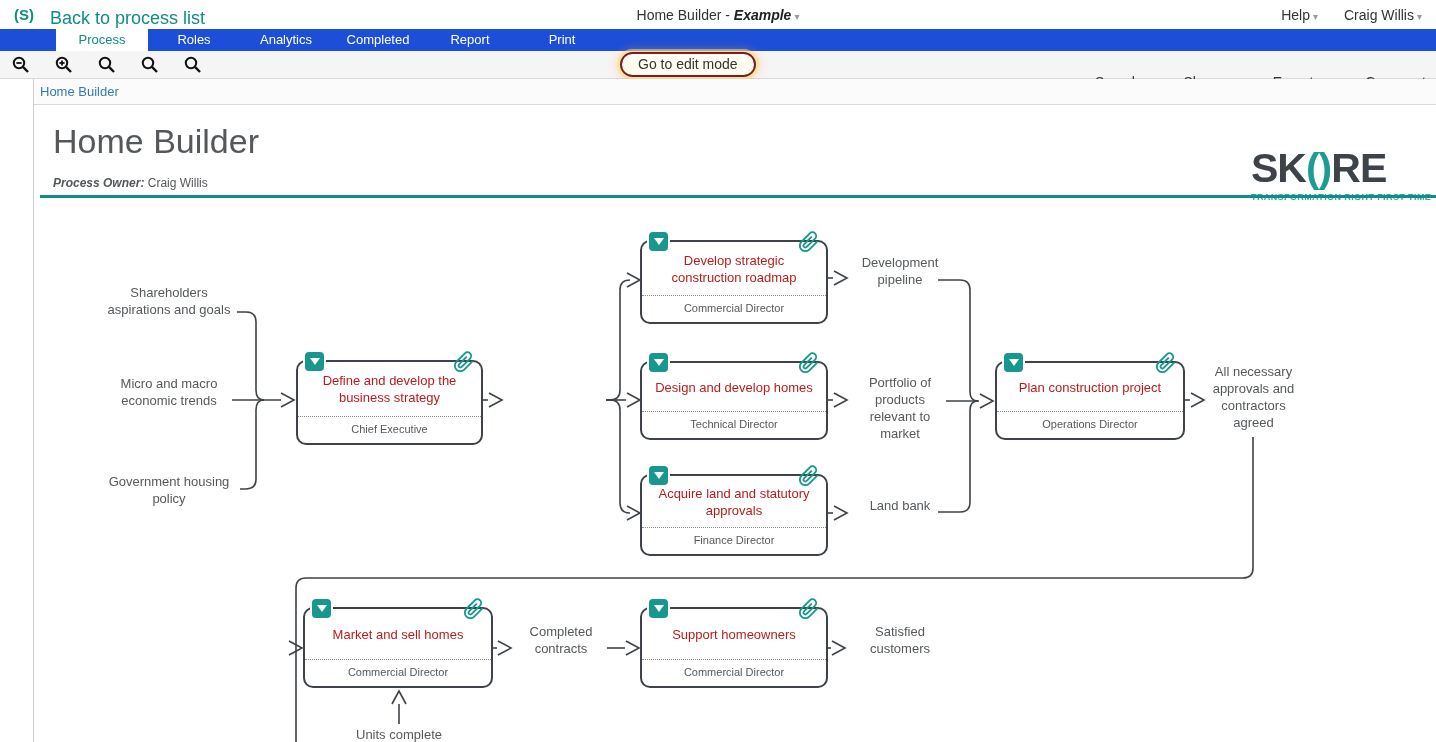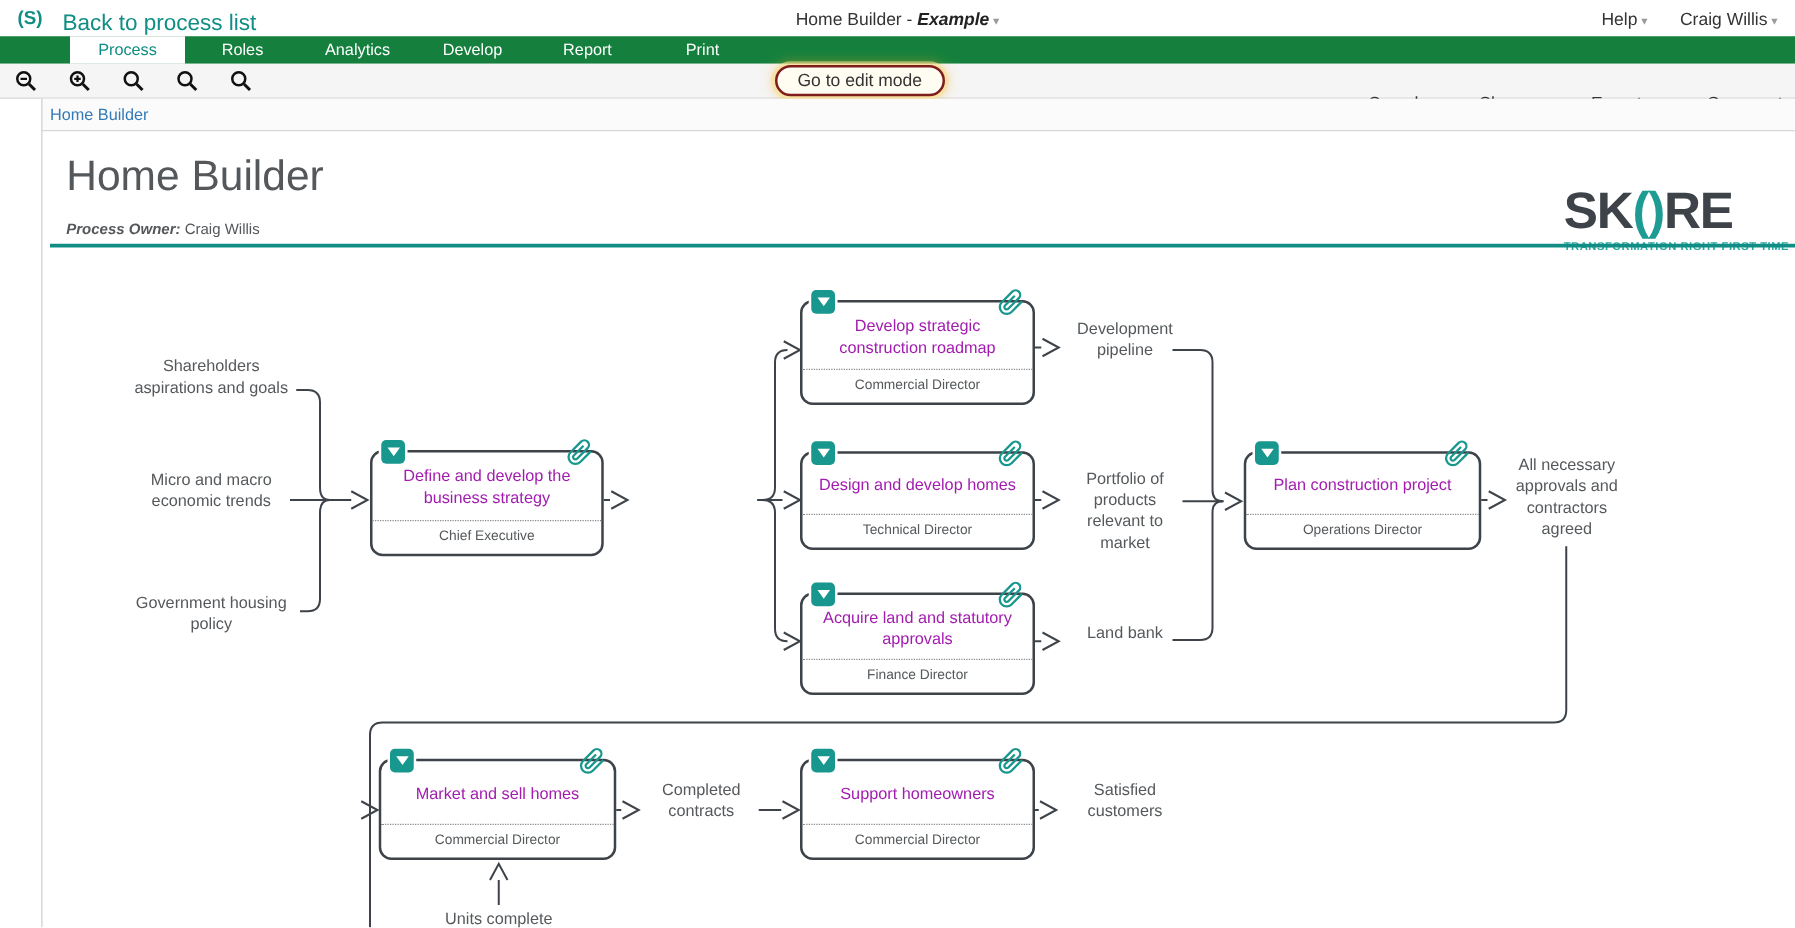--- a/index.html
+++ b/index.html
@@ -11,21 +11,21 @@
   .tophdr { position:absolute; left:0; top:0; width:1436px; height:29px; background:#fff; }
   .s-logo { position:absolute; left:14px; top:6px; color:#108D84; font-size:15px; font-weight:bold; }
   .back-link { position:absolute; left:50px; top:8px; color:#108D84; font-size:18px; cursor:pointer; }
   .doc-title { position:absolute; left:0; right:0; top:7px; text-align:center; font-size:14px; color:#333; }
   .doc-title .variant { font-weight:bold; font-style:italic; color:#222; }
   .chev { color:#9a9a9a; font-size:10px; margin-left:3px; }
   .hdr-right { position:absolute; right:14px; top:7px; font-size:14px; color:#333; display:flex; gap:26px; }
   .hdr-item { cursor:pointer; }
 
   
-  .tabbar { position:absolute; left:0; top:29px; width:1436px; height:22px; background:#15803d; padding-left:56px; display:flex; }
+  .tabbar { position:absolute; left:0; top:29px; width:1436px; height:22px; background:#1d4ed8; padding-left:56px; display:flex; }
   .tab { width:92px; height:22px; line-height:22px; text-align:center; font-size:13px; color:#fff; cursor:pointer; }
   .tab.active { background:#fff; color:#108D84; }
 
   
   .toolbar { position:absolute; left:0; top:51px; width:1436px; height:28px; background:#f5f5f5; border-bottom:1px solid #d9d9d9; }
   .mag { position:absolute; top:5px; width:18px; height:18px; cursor:pointer; }
   .edit-btn { position:absolute; left:620px; top:52px; height:25px; padding:0 16px; font-size:14px; color:#333;
     background:#FFFDF2; border:2px solid #7f1d1d; border-radius:13px; line-height:21px; cursor:pointer;
     box-shadow:0 0 0 3px rgba(249,224,141,0.55), 0 0 9px 3px rgba(245,166,35,0.35); }
   .tool-right { position:absolute; right:10px; top:23px; font-size:14px; color:#333; display:flex; gap:44px; }
@@ -44,21 +44,21 @@
   .brand { position:absolute; right:17px; top:124px; width:168px; text-align:left;margin-top:24px; }
   .brand-word { font-size:41px; font-weight:bold; color:#3D4348; letter-spacing:-1px; line-height:1; white-space:nowrap; }
   .brand-word .parens { color:#1E9C94; }
   .brand-tag { margin-top:3px; font-size:9px; font-weight:bold; color:#2BA8A0; letter-spacing:0.4px; white-space:nowrap; }
 
   
   #connectors { position:absolute; left:0; top:0; width:1436px; height:742px; pointer-events:none; }
   .lbl { position:absolute; font-size:13px; line-height:17px; color:#55595C; text-align:center; }
   .pbox { position:absolute; background:#fff; border:2.5px solid #3D4348; border-radius:10px; display:flex; flex-direction:column; cursor:pointer; }
   .pbox-title { flex:1; display:flex; align-items:center; justify-content:center; text-align:center;
-    font-size:13px; line-height:17px; color:#a21caf; padding:2px 10px; border-bottom:1px dotted #8a8a8a; }
+    font-size:13px; line-height:17px; color:#b91c1c; padding:2px 10px; border-bottom:1px dotted #8a8a8a; }
   .pbox-role { height:26px; line-height:25px; text-align:center; font-size:11px; color:#55595C; }
   .drill { position:absolute; left:7px; top:-10px; width:19px; height:19px; background:#17978D; border-radius:4px;
     box-shadow:0 0 0 2px #fff; display:flex; align-items:center; justify-content:center; cursor:pointer; }
   .drill::after { content:""; width:0; height:0; border-left:5px solid transparent; border-right:5px solid transparent; border-top:7px solid #fff; }
   .clip { position:absolute; right:6px; top:-11px; width:22px; height:22px; cursor:pointer; }
 </style>
 </head>
 <body>
 
 <div id="app">
@@ -72,21 +72,21 @@
     <div class="hdr-right">
       <span class="hdr-item"><span>Help</span><span class="chev">▾</span></span>
       <span class="hdr-item"><span>Craig Willis</span><span class="chev">▾</span></span>
     </div>
   </div>
 
   <div class="tabbar">
     <div class="tab active">Process</div>
     <div class="tab">Roles</div>
     <div class="tab">Analytics</div>
-    <div class="tab">Develop</div>
+    <div class="tab">Completed</div>
     <div class="tab">Report</div>
     <div class="tab">Print</div>
   </div>
 
   <div class="toolbar">
     <svg class="mag" style="left:12px" viewBox="0 0 18 18">
       <circle cx="7" cy="7" r="5.2" fill="none" stroke="#111" stroke-width="2"></circle>
       <line x1="11.2" y1="11.2" x2="16" y2="16" stroke="#111" stroke-width="2.4"></line>
       <line x1="4.4" y1="7" x2="9.6" y2="7" stroke="#111" stroke-width="1.8"></line>
     </svg>

